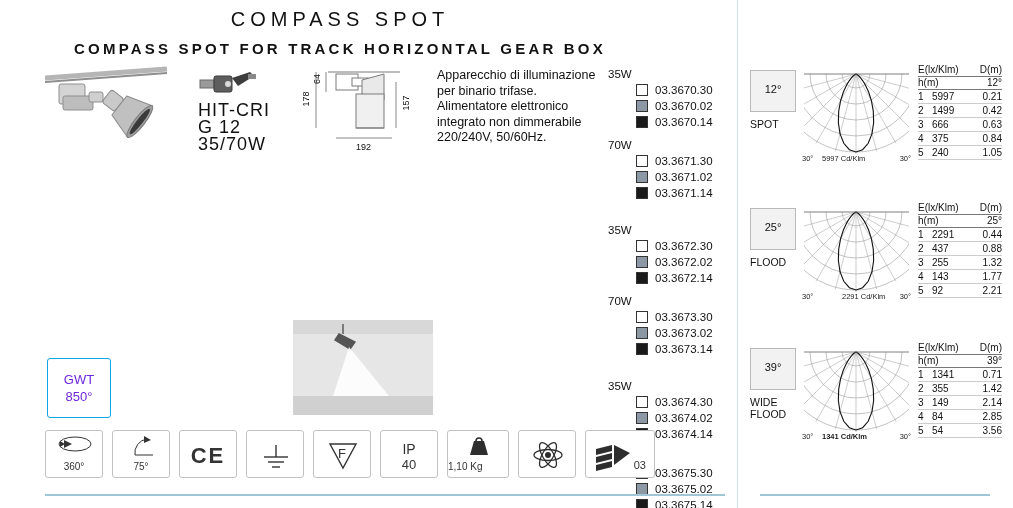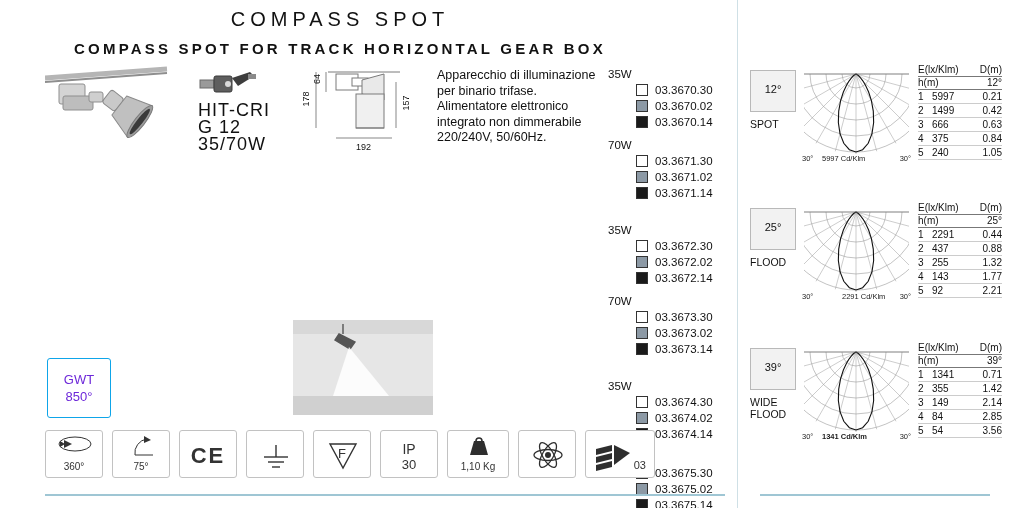--- a/index.html
+++ b/index.html
@@ -317,29 +317,29 @@
 
     <div class="icobox">
       <svg width="58" height="48" viewBox="0 0 58 48">
         <polygon points="16,13 42,13 29,37" fill="none" stroke="#333" stroke-width="1.4"></polygon>
       </svg>
       <div class="icotext" style="left:0; right:0; text-align:center; top:15px; font-size:13px;">F</div>
     </div>
 
     <div class="icobox">
       <div class="icotext" style="left:0; right:0; text-align:center; top:10px; font-size:14px;">IP</div>
-      <div class="icotext" style="left:0; right:0; text-align:center; top:26px; font-size:13px;">30</div>
+      <div class="icotext" style="left:0; right:0; text-align:center; top:26px; font-size:13px;">40</div>
     </div>
 
     <div class="icobox w62">
       <svg width="62" height="28" viewBox="0 0 62 28">
         <path d="M22 24 L26 10 L36 10 L40 24 Z" fill="#2e2e2e"></path>
         <path d="M28 10 A3 3 0 0 1 34 10" fill="none" stroke="#2e2e2e" stroke-width="1.6"></path>
       </svg>
-      <div class="icotext" style="left:0; right:0; text-align:center; bottom:5px;">1,10 Kg</div>
+      <div class="icotext" style="left:0; right:0; bottom:5px;">1,10 Kg</div>
     </div>
 
     <div class="icobox">
       <svg width="58" height="48" viewBox="0 0 58 48">
         <circle cx="29" cy="24" r="3" fill="#2e2e2e"></circle>
         <g fill="none" stroke="#2e2e2e" stroke-width="1.3">
           <ellipse cx="29" cy="24" rx="14" ry="5.5"></ellipse>
           <ellipse cx="29" cy="24" rx="14" ry="5.5" transform="rotate(60 29 24)"></ellipse>
           <ellipse cx="29" cy="24" rx="14" ry="5.5" transform="rotate(120 29 24)"></ellipse>
         </g>

